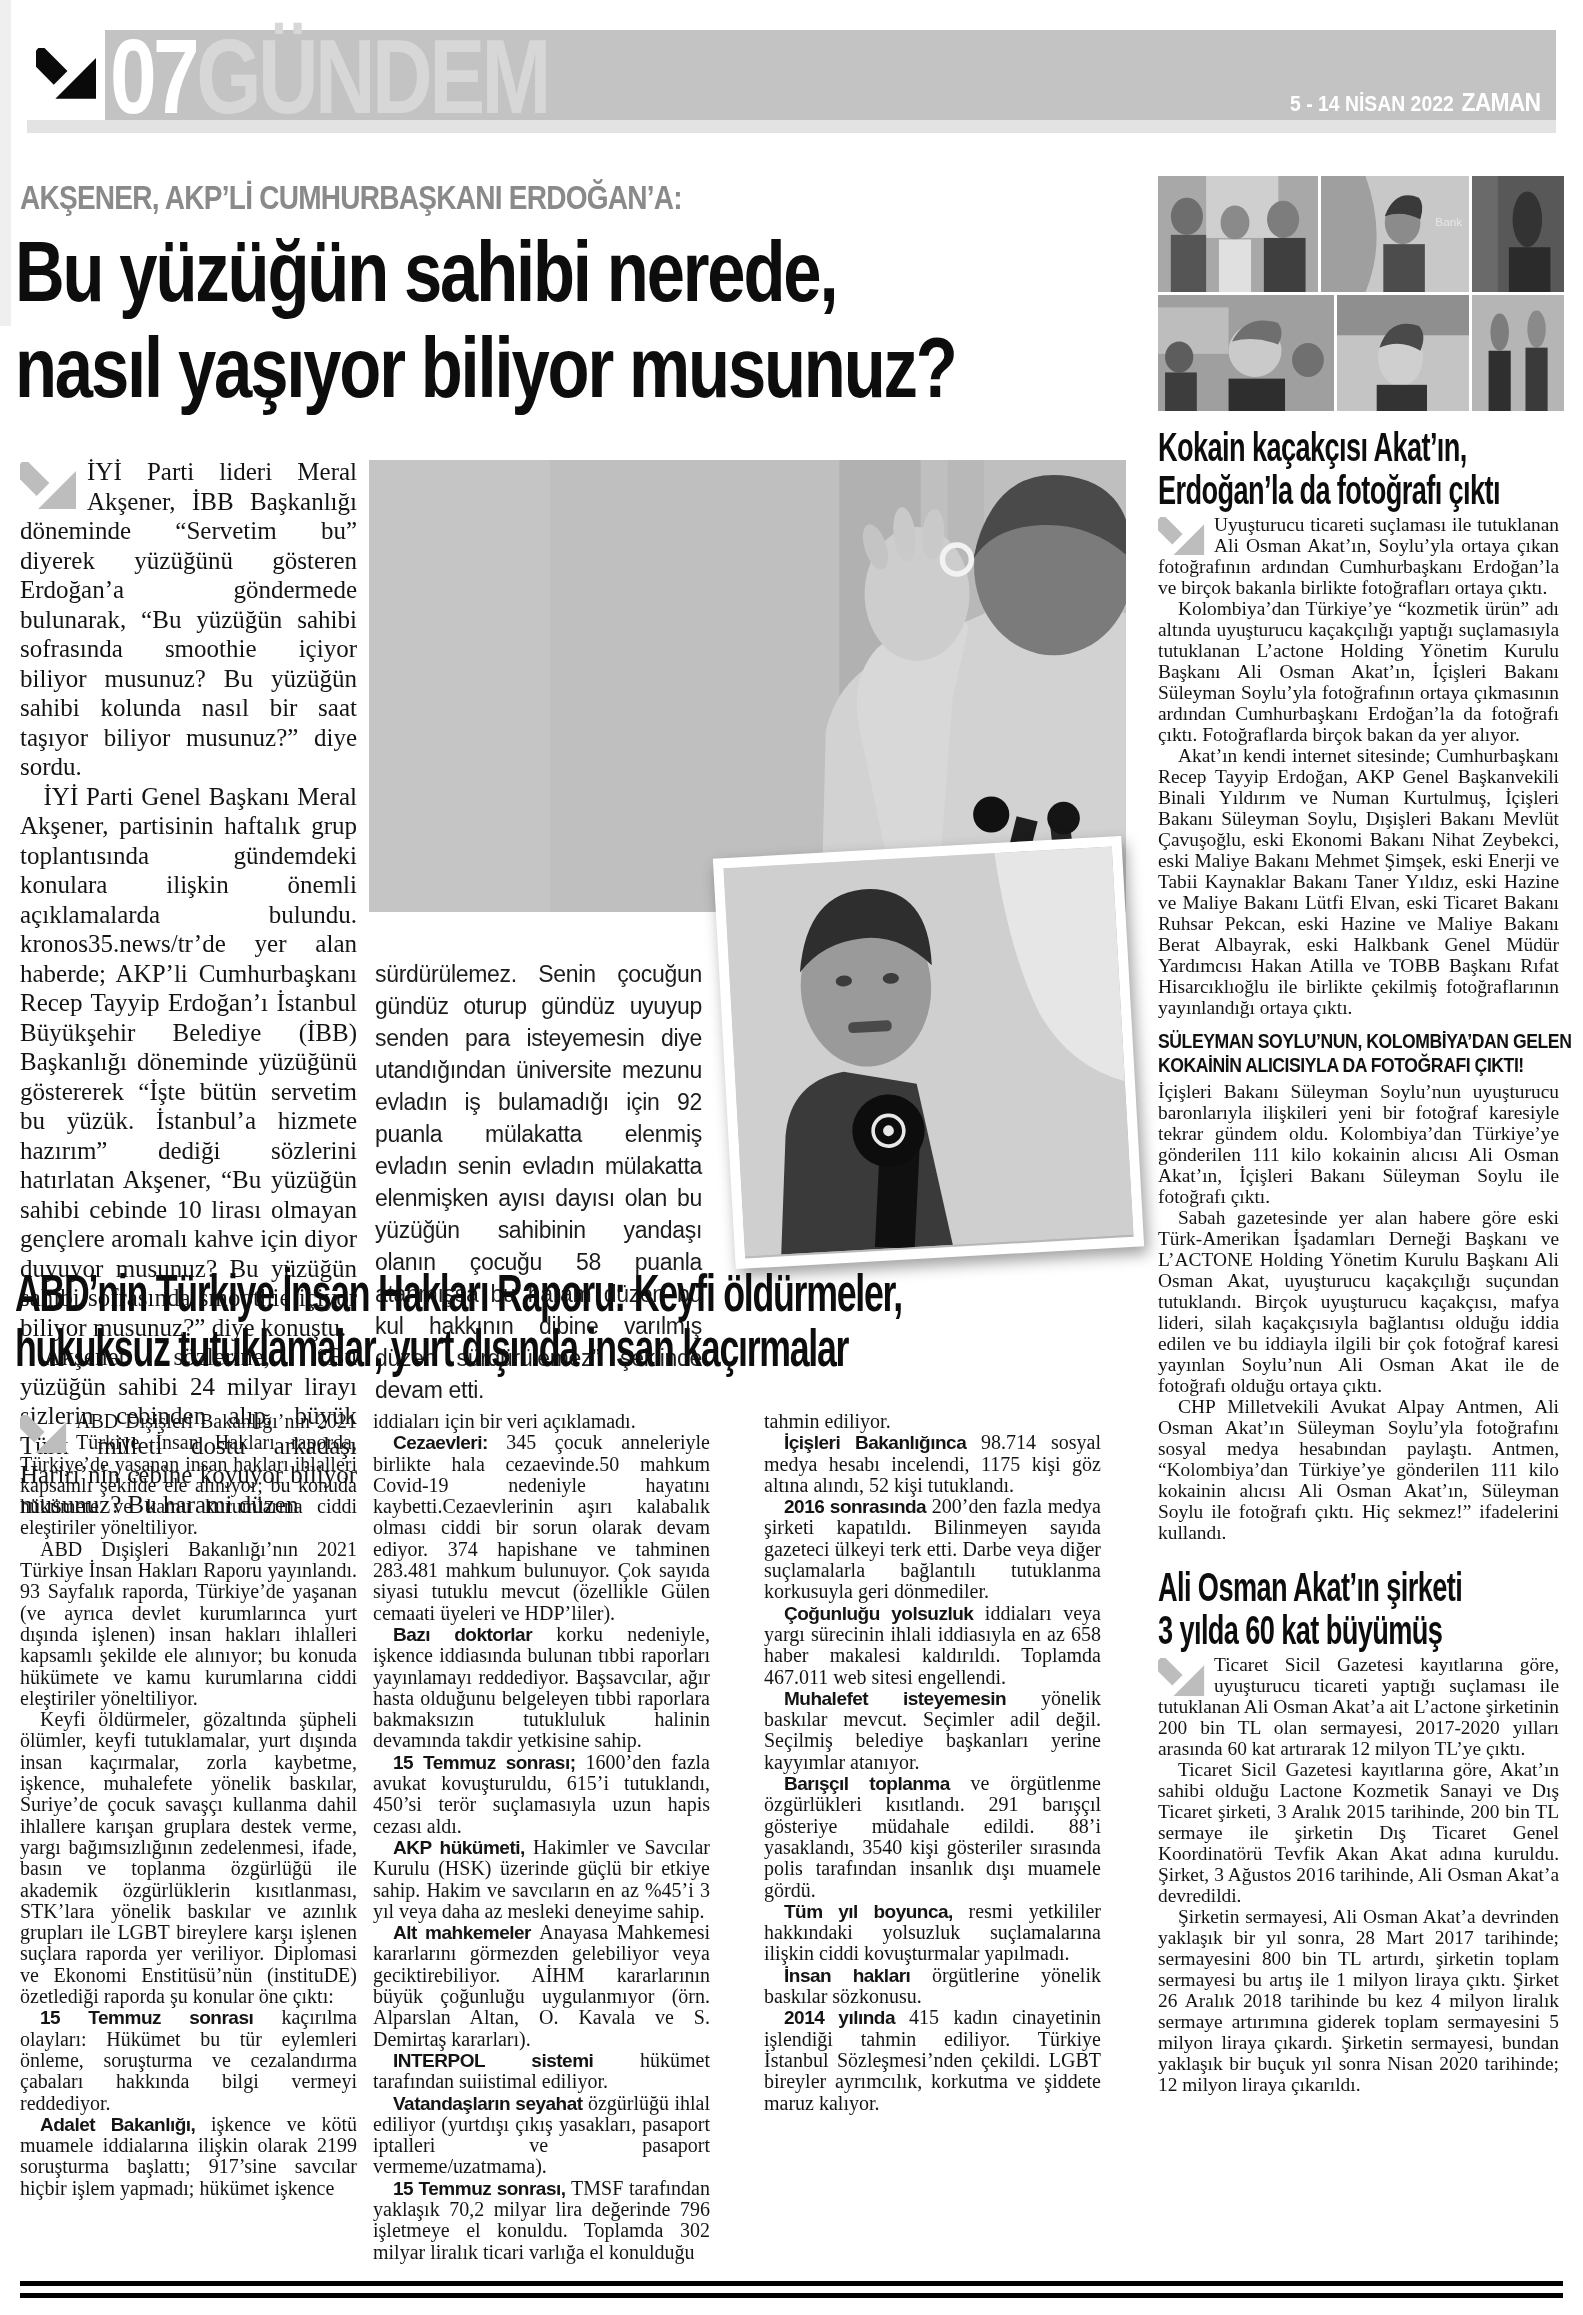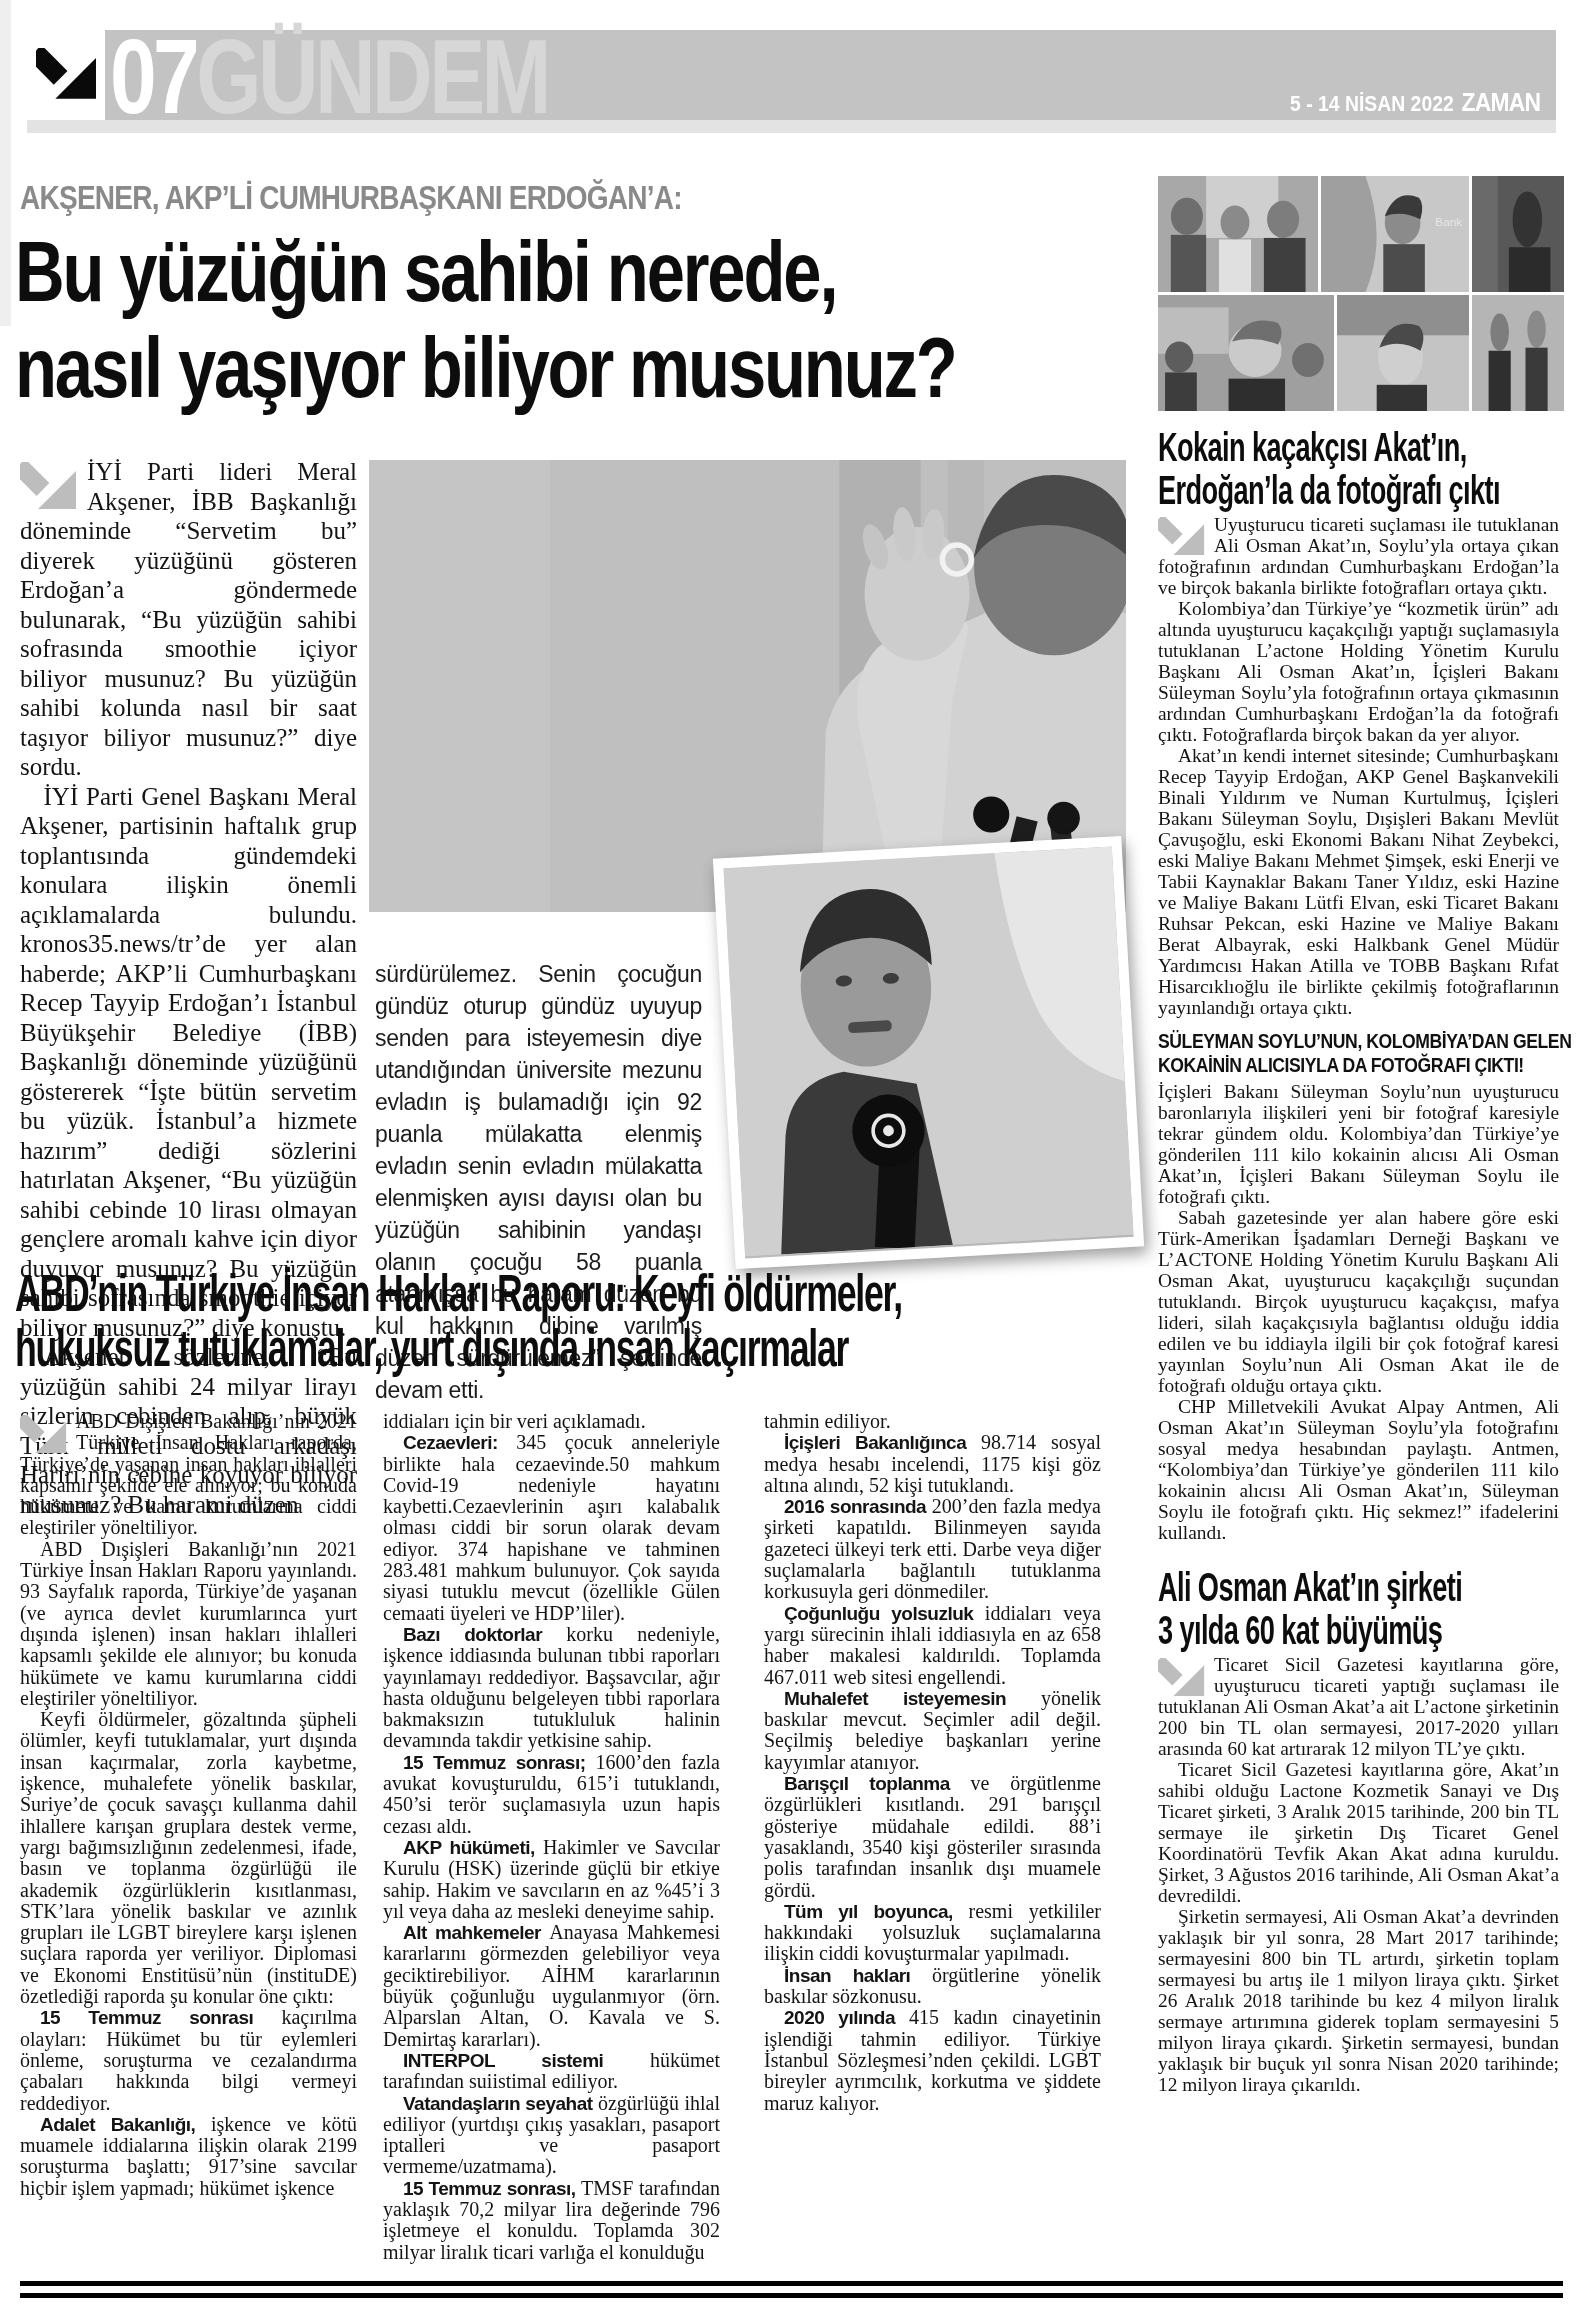--- a/index.html
+++ b/index.html
@@ -31,21 +31,21 @@
   .photo-inset{left:724px;top:847px;width:389px;height:391px;background:#ffffff;padding:10px;box-shadow:3.6px 7.2px 14.5px rgba(0,0,0,.38);transform:rotate(-3.2deg);transform-origin:center;z-index:5;}
   .photo-inset-inner{width:100%;height:100%;background:linear-gradient(165deg,#d4d4d4 0%,#c2c2c2 60%,#b5b5b5 100%);overflow:hidden;}
   
   .h2abd{left:14.5px;top:1266px;font-family:"Liberation Sans",sans-serif;font-weight:700;font-size:51px;line-height:55px;color:#0d0d0d;letter-spacing:-1.8px;transform:scaleX(.7);transform-origin:left top;}
   .h2abd div{white-space:nowrap;}
   .bcol{top:1411px;width:337px;font-size:20px;line-height:21.3px;text-align:justify;}
   .bcol p{margin:0;}
   .bcol p.ind{text-indent:20px;}
   .bcol .lead{font-family:"Liberation Sans",sans-serif;font-weight:700;letter-spacing:-0.5px;font-size:19px;}
   .bcol1{left:20px;}
-  .bcol2{left:383px;}
+  .bcol2{left:373px;}
   .bcol3{left:764px;}
   .drop-arrow-sm{float:left;width:47px;height:38px;margin:3.6px 9px 0 0;}
   .drop-arrow-sm svg{width:100%;height:100%;}
   
   .rail{left:1158px;top:176px;width:401px;}
   .collage{width:401px;height:235px;display:grid;grid-template-rows:1fr 1fr;grid-row-gap:2.7px;}
   .collage-row{display:grid;grid-column-gap:2.7px;height:100%;text-align:center;}
   .row1{grid-template-columns:40% 37% 23%;}
   .row2{grid-template-columns:44% 33% 23%;}
   .cell{position:relative;overflow:hidden;}
@@ -177,21 +177,21 @@
 
 <div class="abs bcol bcol3 body-serif">
   <p><span>tahmin ediliyor.</span></p>
   <p class="ind"><b class="lead">İçişleri Bakanlığınca </b><span>98.714 sosyal medya hesabı incelendi, 1175 kişi göz altına alındı, 52 kişi tutuklandı.</span></p>
   <p class="ind"><b class="lead">2016 sonrasında </b><span>200’den fazla medya şirketi kapatıldı. Bilinmeyen sayıda gazeteci ülkeyi terk etti. Darbe veya diğer suçlamalarla bağlantılı tutuklanma korkusuyla geri dönmediler.</span></p>
   <p class="ind"><b class="lead">Çoğunluğu yolsuzluk </b><span>iddiaları veya yargı sürecinin ihlali iddiasıyla en az 658 haber makalesi kaldırıldı.  Toplamda 467.011 web sitesi engellendi.</span></p>
   <p class="ind"><b class="lead">Muhalefet isteyemesin </b><span>yönelik baskılar mevcut. Seçimler adil değil. Seçilmiş belediye başkanları yerine kayyımlar atanıyor.</span></p>
   <p class="ind"><b class="lead">Barışçıl toplanma </b><span>ve örgütlenme özgürlükleri kısıtlandı. 291 barışçıl gösteriye müdahale edildi. 88’i yasaklandı, 3540 kişi gösteriler sırasında polis tarafından insanlık dışı muamele gördü.</span></p>
   <p class="ind"><b class="lead">Tüm yıl boyunca, </b><span>resmi yetkililer hakkındaki yolsuzluk suçlamalarına ilişkin ciddi kovuşturmalar yapılmadı.</span></p>
   <p class="ind"><b class="lead">İnsan hakları </b><span>örgütlerine yönelik baskılar sözkonusu.</span></p>
-  <p class="ind"><b class="lead">2020 yılında </b><span>415 kadın cinayetinin işlendiği tahmin ediliyor. Türkiye İstanbul Sözleşmesi’nden çekildi. LGBT bireyler ayrımcılık, korkutma ve şiddete maruz kalıyor.</span></p>
+  <p class="ind"><b class="lead">2014 yılında </b><span>415 kadın cinayetinin işlendiği tahmin ediliyor. Türkiye İstanbul Sözleşmesi’nden çekildi. LGBT bireyler ayrımcılık, korkutma ve şiddete maruz kalıyor.</span></p>
 </div>
 
 <div class="abs rail">
 
   <div class="collage">
     <div class="collage-row row1">
       <div class="cell" style="background:#a6a6a6">
         <svg viewBox="0 0 100 75" preserveAspectRatio="none">
             <rect width="100" height="75" fill="#a8a8a8"></rect>
             <rect x="30" y="0" width="45" height="40" fill="#cfcfcf"></rect>

